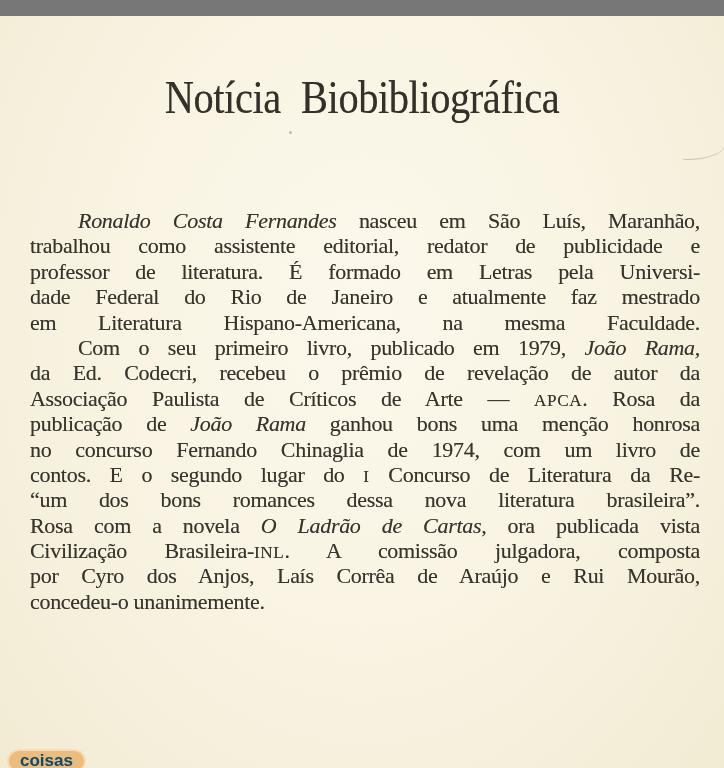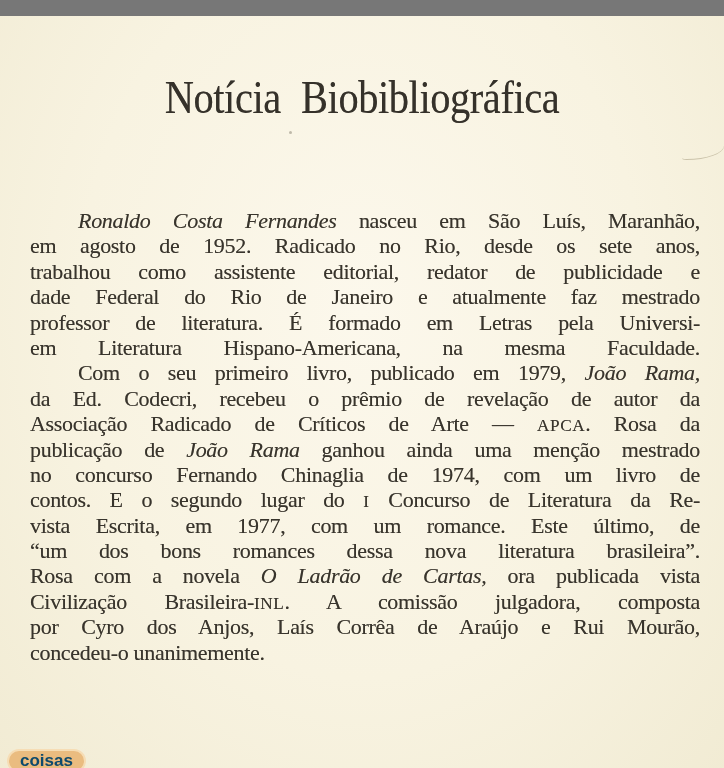--- a/index.html
+++ b/index.html
@@ -79,34 +79,32 @@
 </head>
 <body>
 
 <div class="page">
   <h1 class="title">Notícia Biobibliográfica</h1>
   <div class="speck"></div>
   <div class="hairline"></div>
   <div class="body-text">
       <div>
         <div class="line indent"><span class="it">Ronaldo Costa Fernandes</span><span> nasceu em São Luís, Maranhão,</span></div>
-        <div class="line"><span>em agosto de 1952. Radicado no Rio, desde os sete anos,</span></div>
         <div class="line"><span>trabalhou como assistente editorial, redator de publicidade e</span></div>
+        <div class="line"><span>professor de literatura. É formado em Letras pela Universi-</span></div>
         <div class="line"><span>dade Federal do Rio de Janeiro e atualmente faz mestrado</span></div>
-        <div class="line"><span>professor de literatura. É formado em Letras pela Universi-</span></div>
         <div class="line"><span>em Literatura Hispano-Americana, na mesma Faculdade.</span></div>
       </div>
       <div>
         <div class="line indent"><span>Com o seu primeiro livro, publicado em 1979, </span><span class="it">João Rama,</span></div>
         <div class="line"><span>da Ed. Codecri, recebeu o prêmio de revelação de autor da</span></div>
-        <div class="line"><span>Associação Radicado de Críticos de Arte — </span><span class="sc">APCA</span><span>. Rosa da</span></div>
-        <div class="line"><span>publicação de </span><span class="it">João Rama</span><span> ganhou ainda uma menção mestrado</span></div>
+        <div class="line"><span>Associação Paulista de Críticos de Arte — </span><span class="sc">APCA</span><span>. Rosa da</span></div>
+        <div class="line"><span>publicação de </span><span class="it">João Rama</span><span> ganhou bons uma menção honrosa</span></div>
         <div class="line"><span>no concurso Fernando Chinaglia de 1974, com um livro de</span></div>
         <div class="line"><span>contos. E o segundo lugar do </span><span class="sc">I</span><span> Concurso de Literatura da Re-</span></div>
-        <div class="line"><span>vista Escrita, em 1977, com um romance. Este último, de</span></div>
         <div class="line"><span>“um dos bons romances dessa nova literatura brasileira”.</span></div>
       </div>
       <div>
         <div class="line"><span>Rosa com a novela </span><span class="it">O Ladrão de Cartas,</span><span> ora publicada vista</span></div>
         <div class="line"><span>Civilização Brasileira-</span><span class="sc">INL</span><span>. A comissão julgadora, composta</span></div>
         <div class="line"><span>por Cyro dos Anjos, Laís Corrêa de Araújo e Rui Mourão,</span></div>
         <div class="line end"><span>concedeu-o unanimemente.</span></div>
       </div>
     </div>
   <div class="watermark">

